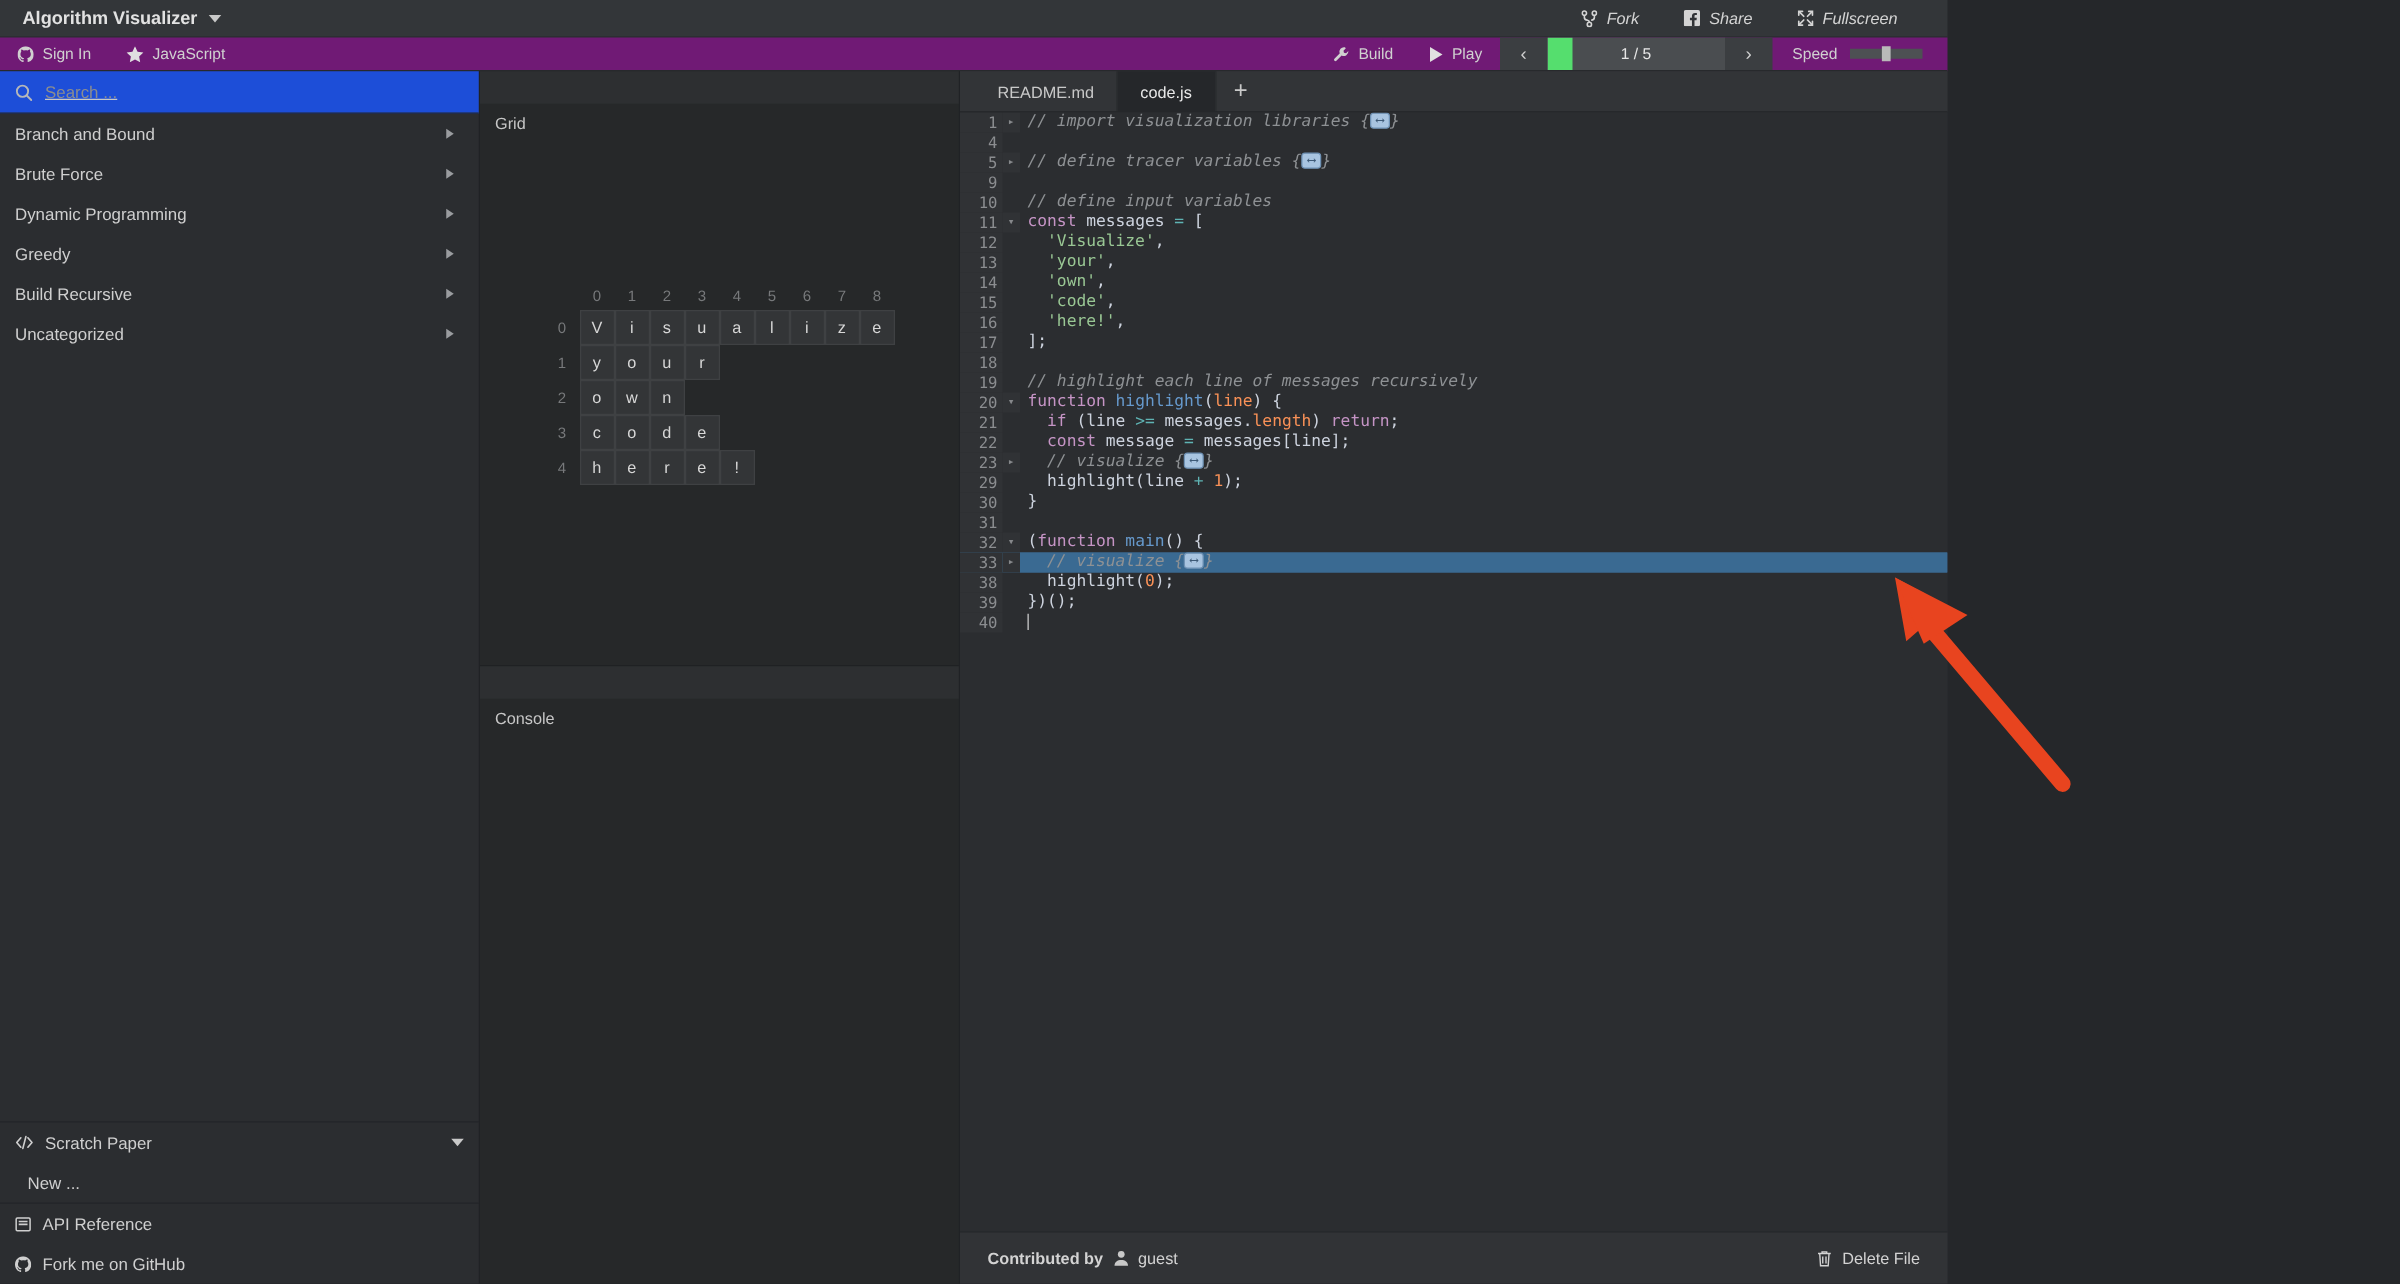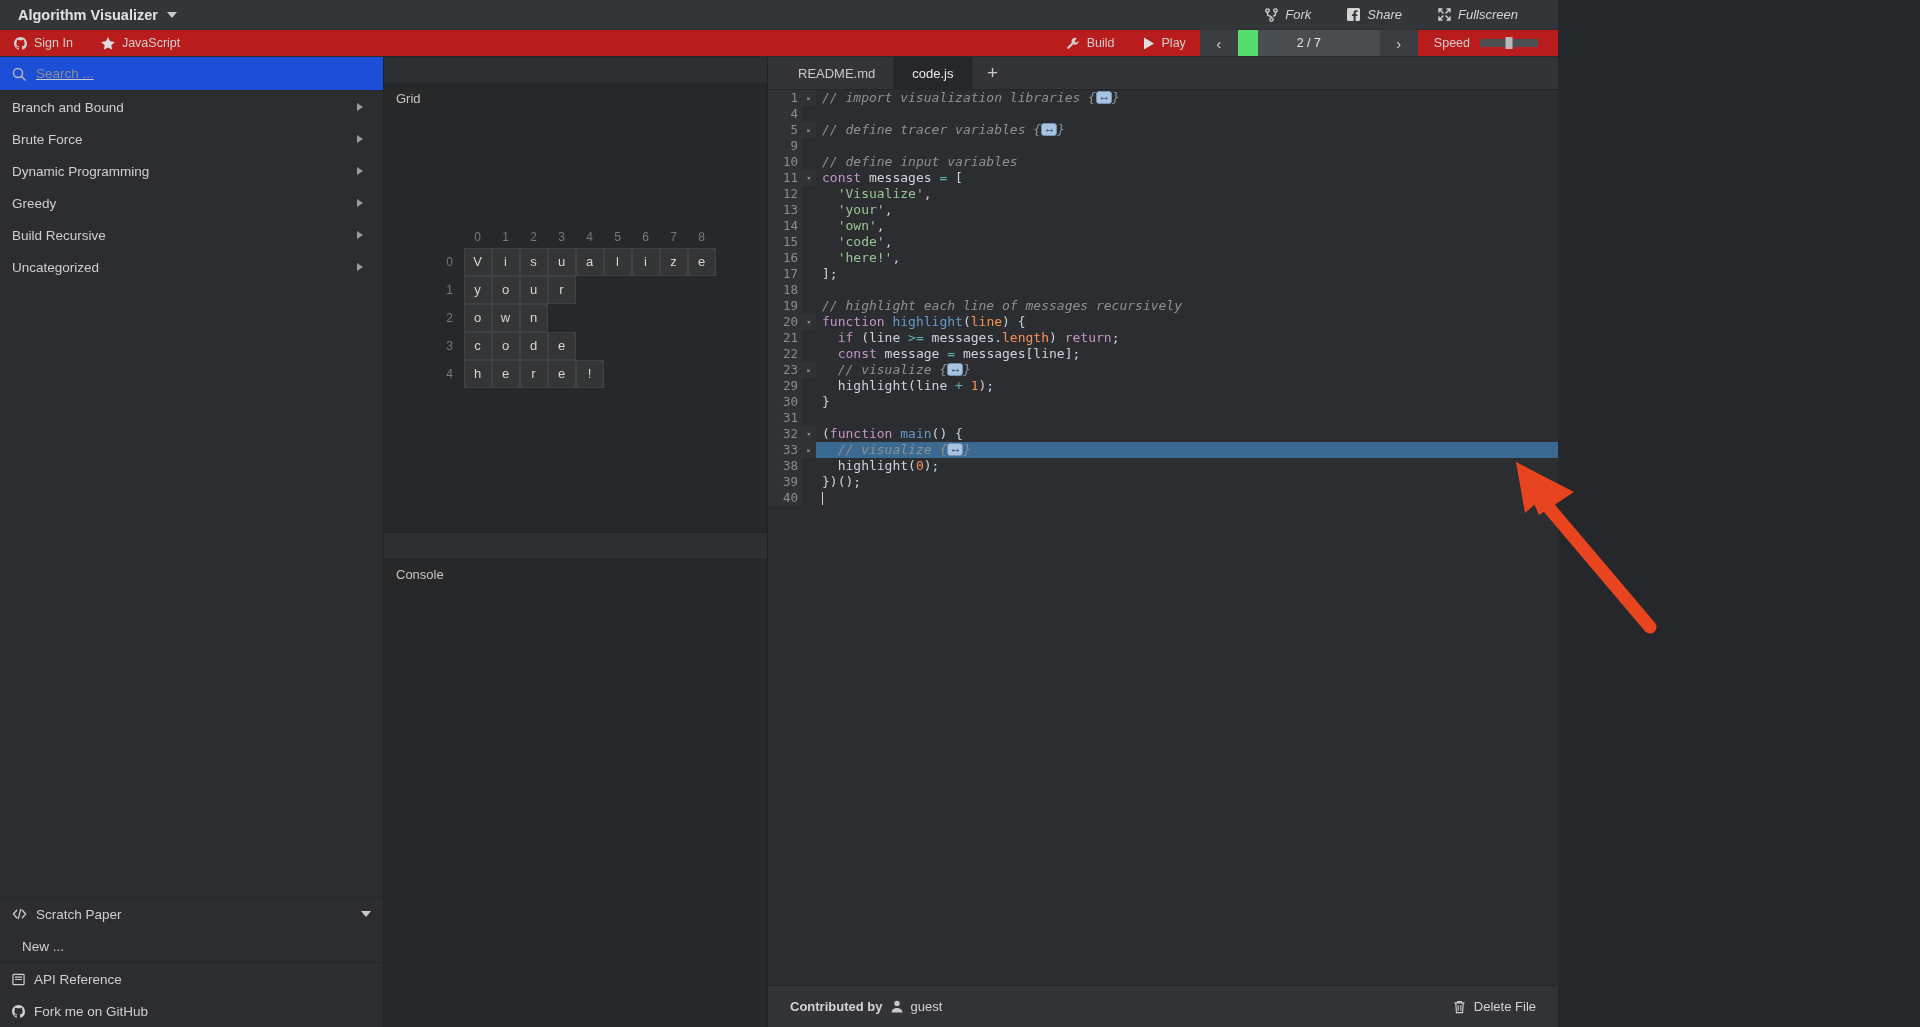--- a/index.html
+++ b/index.html
@@ -35,21 +35,21 @@
     display: flex; align-items: center; gap: 7px;
     font-size: 13px; color: #d4d4d4; padding: 0 18px; height: 100%;
     cursor: pointer;
     font-style: italic;
   }
   .ico { display: inline-flex; align-items: center; justify-content: center; flex: none; }
 
   
   .subbar {
     height: 27px; flex: 0 0 27px;
-    background: #b91c1c;
+    background: #701a75;
     display: flex; align-items: center;
     border-bottom: 1px solid #27292c;
     text-align: center;
   }
   .subbar-left { display: flex; align-items: center; height: 100%; }
   .sb-btn {
     display: flex; align-items: center; gap: 7px;
     font-size: 12.5px; color: #d0d0d0; padding: 0 14px; height: 100%;
     cursor: pointer;
   }
@@ -340,21 +340,21 @@
               <path fill="#e0e0e0" d="M1 0.5l10 6-10 6z"></path>
             </svg>
         </span>
         <span>Play</span>
       </div>
       <div class="nav-arrow">
         <span>‹</span>
       </div>
       <div class="progress-track">
         <div class="progress-fill" style="width: 14.2857%; background: rgb(85, 222, 110);"></div>
-        <div class="progress-label">2 / 7</div>
+        <div class="progress-label">1 / 5</div>
       </div>
       <div class="nav-arrow">
         <span>›</span>
       </div>
       <div class="speed-wrap">
         <span class="speed-label">Speed</span>
         <div class="slider">
           <div class="slider-thumb" style="left: 50%;"></div>
         </div>
       </div>

